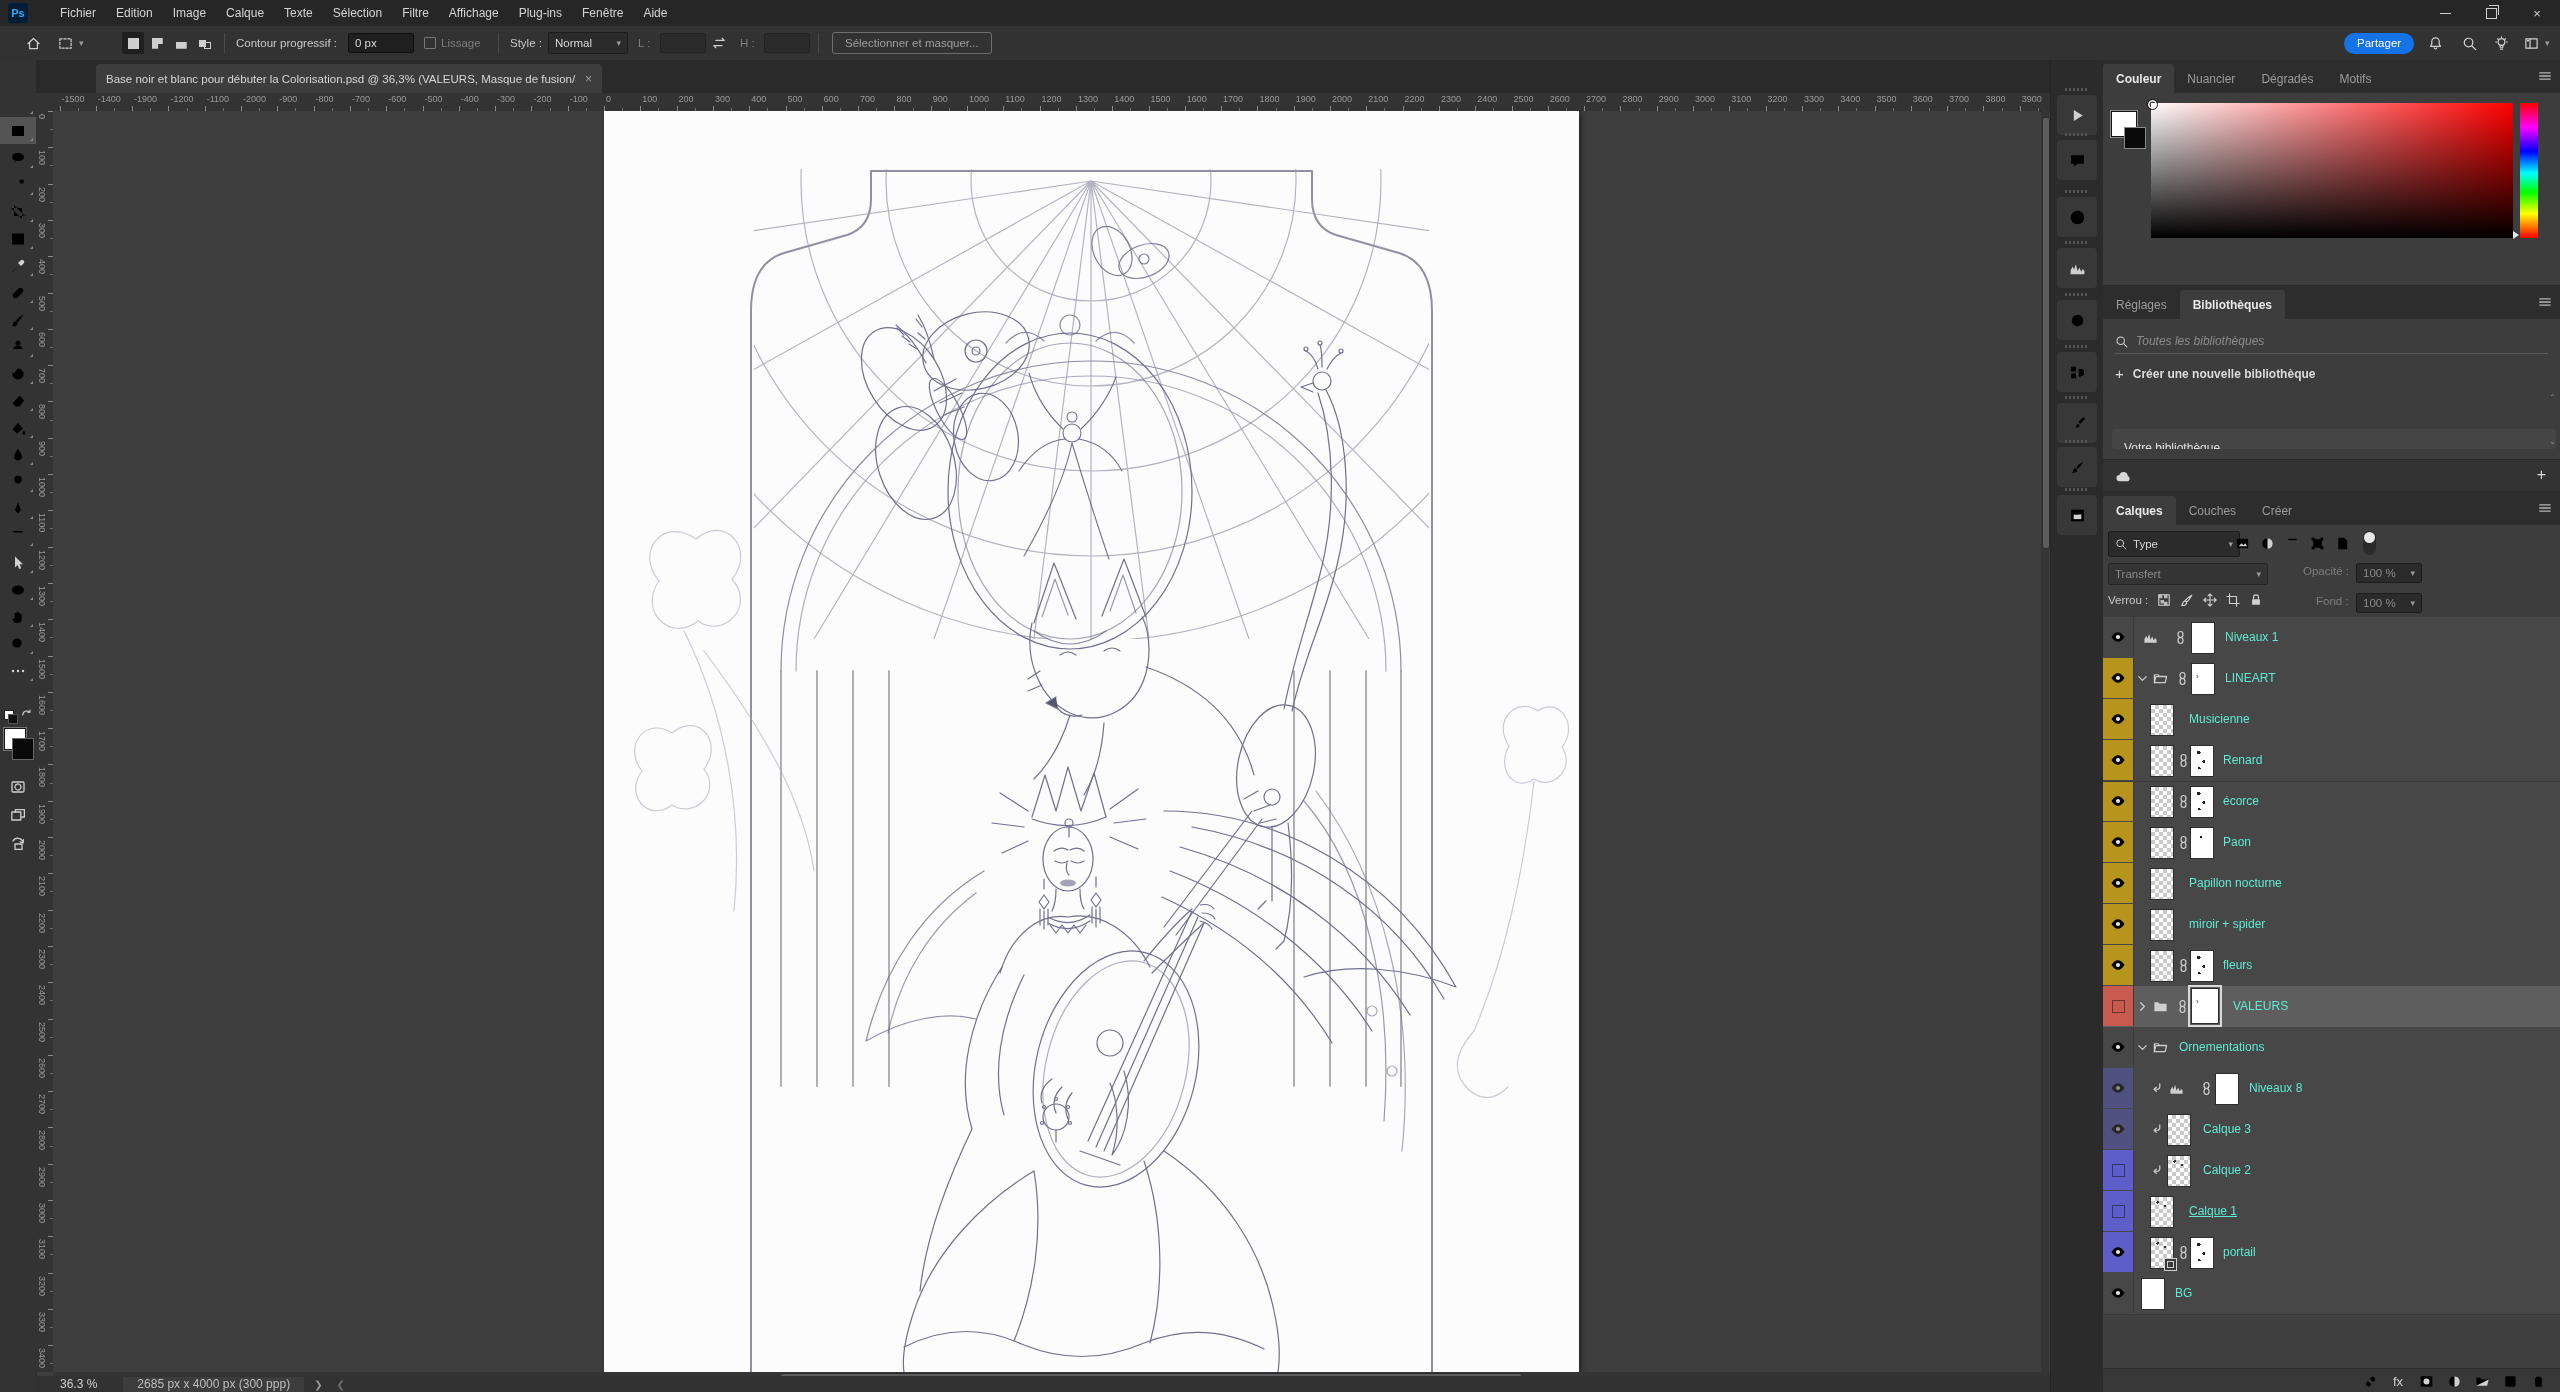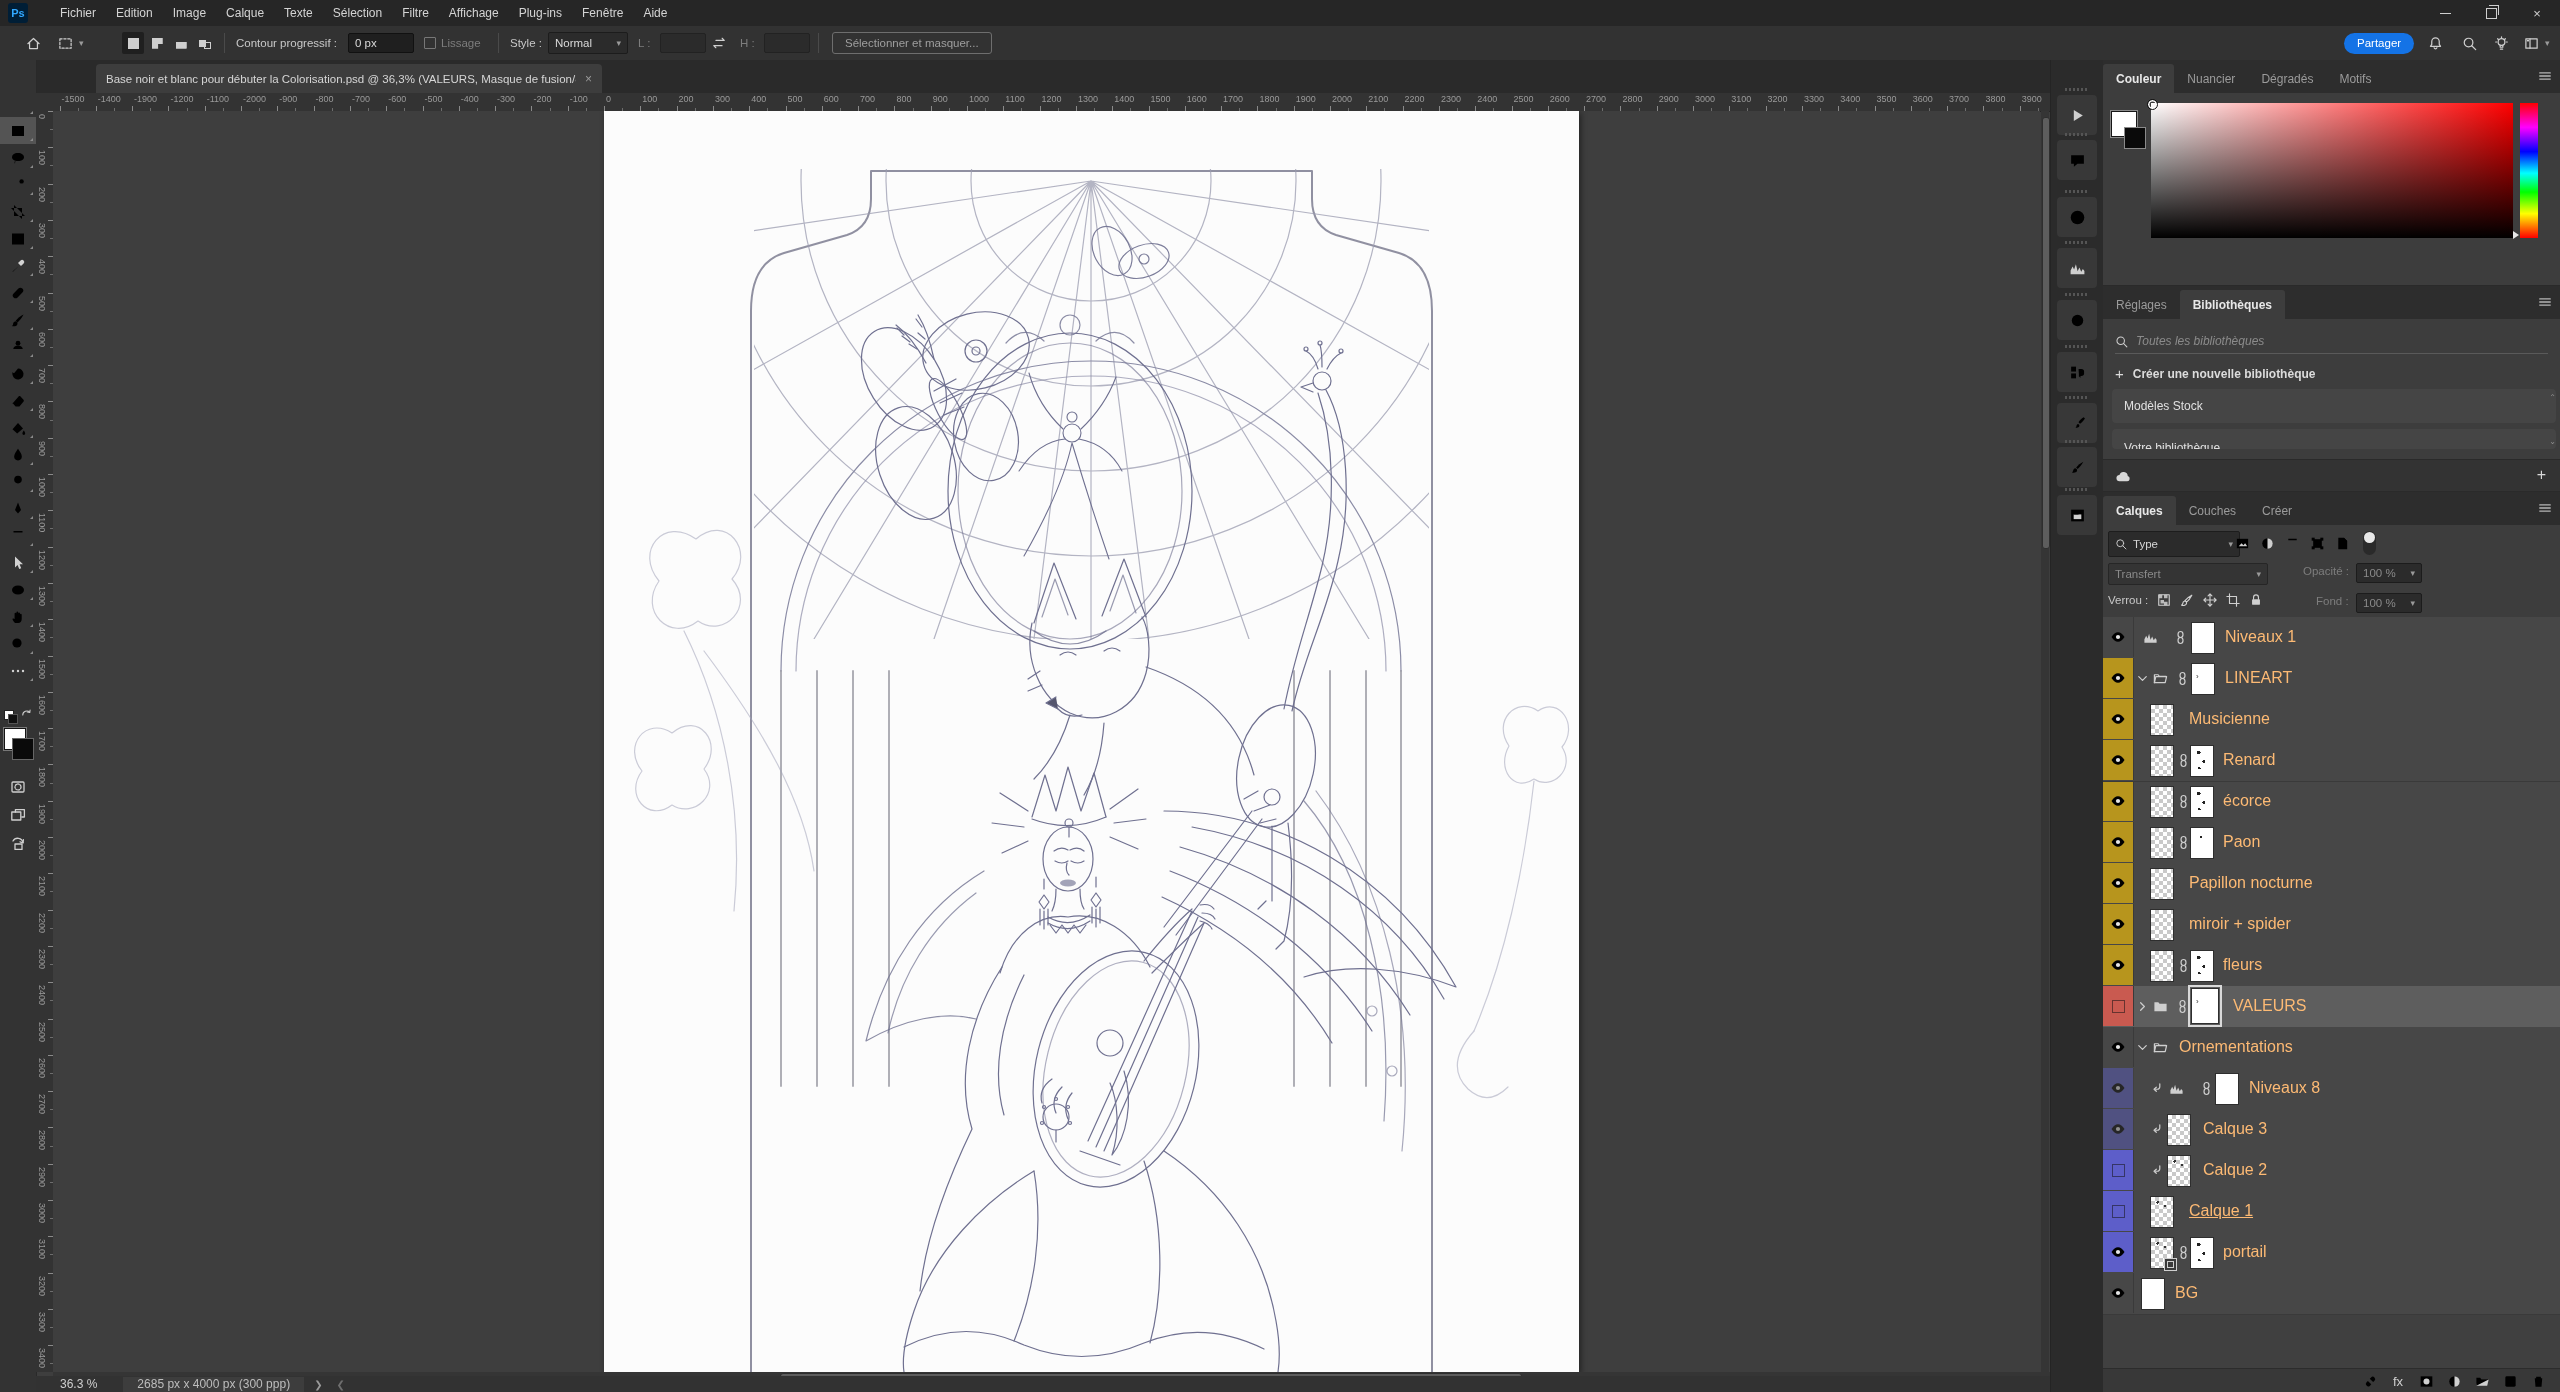--- a/index.html
+++ b/index.html
@@ -158,21 +158,21 @@
   #ly-rows{position:absolute;left:0;top:125px;width:457px;height:751px;background:#404040;overflow:hidden;}
   .lrow{position:absolute;left:0;width:457px;height:41px;background:#474747;border-bottom:1px solid #3a3a3a;}
   .lrow.sel{background:#5e5e5e;}
   .eyecell{position:absolute;left:0;top:0;width:30px;height:40px;border-right:1px solid #3a3a3a;
     display:flex;align-items:center;justify-content:center;color:#e6e6e6;}
   .eyecell svg{width:16px;height:16px;}
   .eyecell.dim{opacity:.45;}
   .hiddenbox{width:11px;height:11px;border:1px solid rgba(20,20,20,.55);}
   .rit{position:absolute;top:0;height:40px;display:flex;align-items:center;color:#cfcfcf;}
   .rit svg{width:15px;height:15px;}
-  .lname{position:absolute;top:0;height:40px;display:flex;align-items:center;font-size:16px;color:#fdba74;white-space:nowrap;}
+  .lname{position:absolute;top:0;height:40px;display:flex;align-items:center;font-size:12px;color:#5eead4;white-space:nowrap;}
   .lname.u{text-decoration:underline;}
   .thumb{position:absolute;top:5px;width:22px;height:30px;border:1px solid #2e2e2e;background:#fff;}
   .thumb.checker{background:#fff;background-image:linear-gradient(45deg,#c9c9c9 25%,transparent 25%,transparent 75%,#c9c9c9 75%),
     linear-gradient(45deg,#c9c9c9 25%,transparent 25%,transparent 75%,#c9c9c9 75%);background-size:8px 8px;background-position:0 0,4px 4px;}
   .thumb.specks{background-image:radial-gradient(circle 1.5px at 30% 18%,#333 90%,transparent 91%),
     radial-gradient(circle 1.2px at 62% 30%,#333 90%,transparent 91%),
     linear-gradient(45deg,#c9c9c9 25%,transparent 25%,transparent 75%,#c9c9c9 75%),
     linear-gradient(45deg,#c9c9c9 25%,transparent 25%,transparent 75%,#c9c9c9 75%);background-size:100% 100%,100% 100%,8px 8px,8px 8px;background-position:0 0,0 0,0 0,4px 4px;}
   .mask{position:absolute;top:5px;width:22px;height:30px;border:1px solid #2e2e2e;background:#fff;}
   .mask.marks{background-image:radial-gradient(circle 2px at 35% 22%,#222 90%,transparent 91%),
@@ -1109,23 +1109,20 @@
                 <circle cx="7" cy="7" r="4.6"></circle>
                 <path d="M10.4 10.4 14.6 14.6"></path>
               </svg>
             </span>
           <span class="ph">Toutes les bibliothèques</span>
         </div>
         <div id="lib-create">
           <span class="plus">+</span>
           <span>Créer une nouvelle bibliothèque</span>
         </div>
-        <div class="lib-item" id="lib-item-0">
-            <span>Modèles Stock</span>
-          </div>
         <div class="lib-item" id="lib-item-1">
             <span class="nm">Votre bibliothèque</span>
           </div>
         <span class="lib-scroll" style="top:74px;">⌃</span>
         <span class="lib-scroll" style="top:118px;">⌄</span>
         <div id="lib-foot">
           <span class="cloud ico" id="lib-cloud">
               <svg viewBox="0 0 16 16" width="17" height="17">
                 <path d="M4.5 12.5a3 3 0 0 1-.3-6A4 4 0 0 1 12 7.6a2.5 2.5 0 0 1-.5 4.9Z" fill="currentColor" stroke="none"></path>
               </svg>

